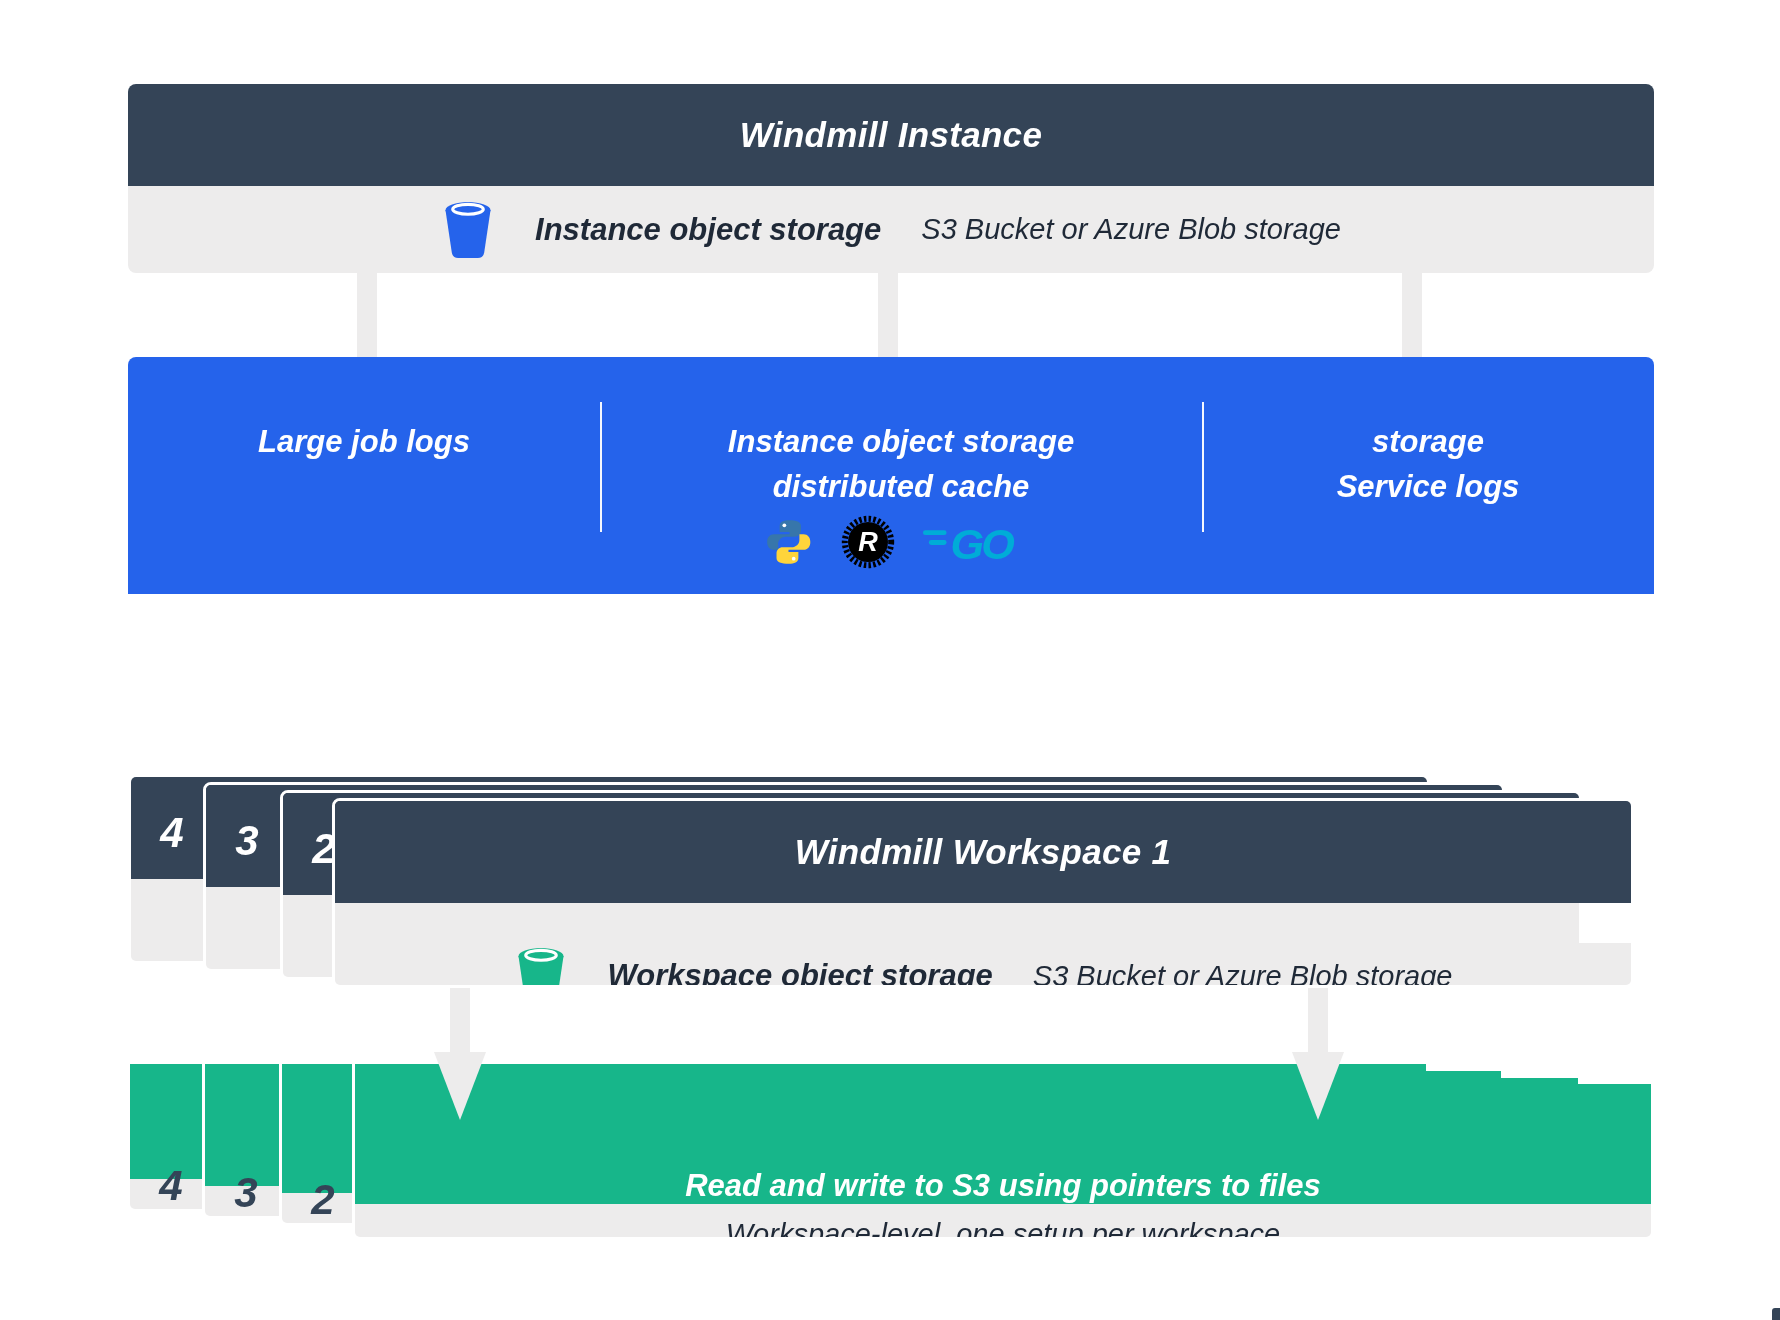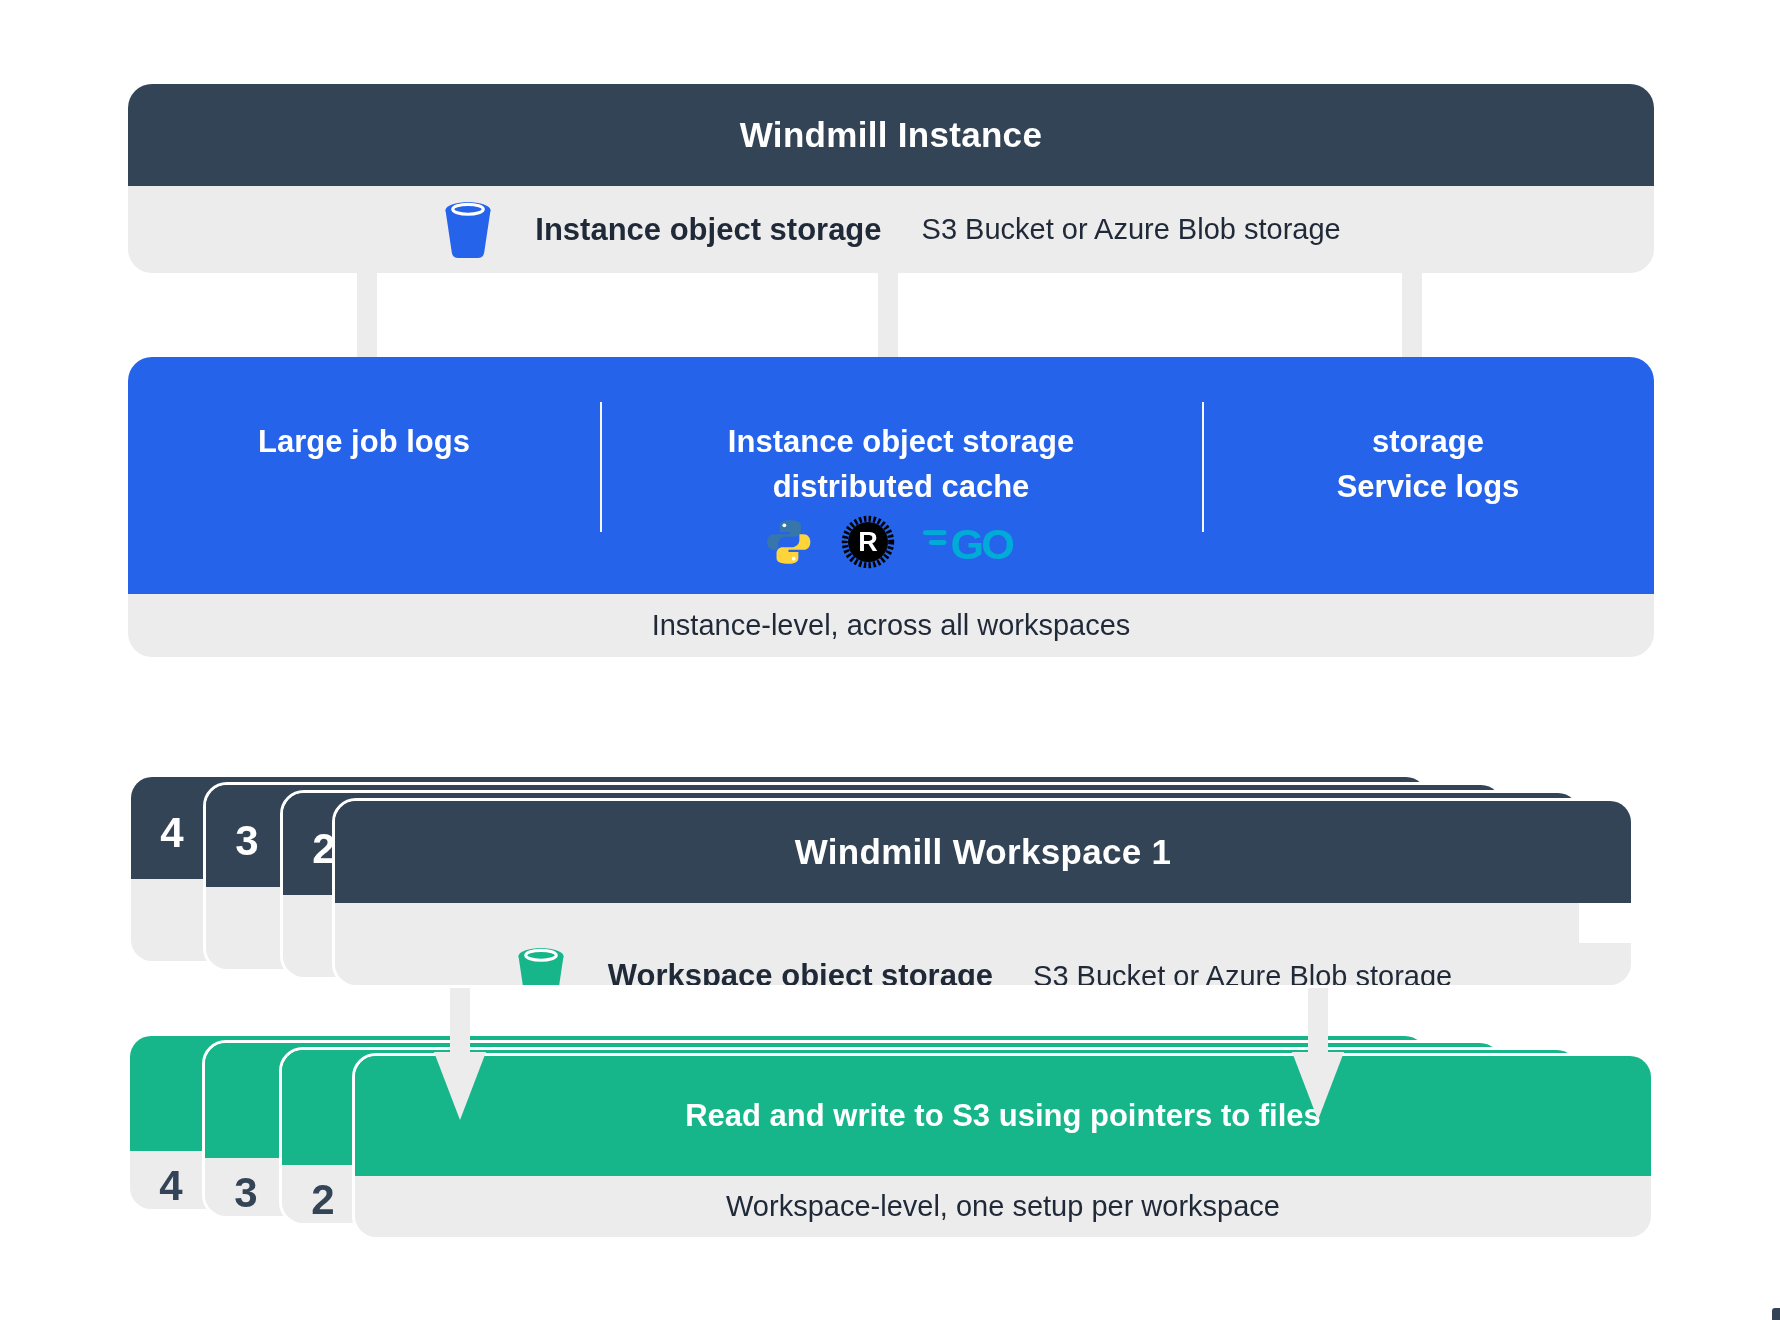--- a/index.html
+++ b/index.html
@@ -1,35 +1,35 @@
 <!DOCTYPE html>
 <html style="--dark-slate: #344457; --blue: #2563EB; --green: #17B68A; --panel-gray: #EDECEC; --text-dark: #1F2937; --python-blue: #3776AB; --python-yellow: #FFD43B; --rust-black: #000000; --go-teal: #00ACD7;"><head>
 <meta charset="utf-8">
 <style>
   html,body{margin:0;padding:0;background:#fff;}
   .canvas{
     position:relative;width:1780px;height:1320px;overflow:hidden;
     background:#fff;font-family:"Liberation Sans",sans-serif;
     -webkit-font-smoothing:antialiased;
   }
-  .card{position:absolute;border-radius:24px;overflow:hidden;box-sizing:border-box;}
+  .card{position:absolute;border-radius:8px;overflow:hidden;box-sizing:border-box;font-style:italic;}
   .card.bordered{border:3px solid #ffffff;}
   .hdr{
     display:flex;align-items:center;justify-content:center;
     background:var(--dark-slate);color:#fff;font-weight:bold;font-size:35px;
     letter-spacing:.3px;
   }
   .graybar{
     background:var(--panel-gray);
     display:flex;align-items:center;justify-content:center;gap:40px;
   }
   .lbl-bold{font-size:31px;font-weight:bold;color:var(--text-dark);white-space:nowrap;}
   .lbl-sub{font-size:29px;color:var(--text-dark);white-space:nowrap;text-align:center;}
   .bluearea{background:var(--blue);position:relative;}
-  .greenarea{background:var(--green);position:relative;display:flex;align-items:center;justify-content:center;}
+  .greenarea{background:var(--green);position:relative;display:flex;align-items:flex-end;justify-content:center;margin-top:28px;}
   .caption{
     background:var(--panel-gray);display:flex;align-items:center;justify-content:center;
     font-size:29px;color:var(--text-dark);
   }
   .feature{
     position:absolute;top:62px;text-align:center;color:#fff;font-weight:bold;
     font-size:31px;line-height:45px;
   }
   .vdivider{position:absolute;top:45px;width:2px;height:130px;background:rgba(255,255,255,.95);}
   .langs{position:absolute;top:158px;display:flex;align-items:center;gap:26px;}
@@ -108,23 +108,20 @@
           <rect x="8" y="22" width="18" height="5" rx="2.5" fill="var(--go-teal)"></rect>
           <text x="30" y="41" font-size="44" font-weight="bold" letter-spacing="-3" fill="var(--go-teal)">GO</text>
         </svg>
       </div>
 
       <div class="feature" style="left:1074px;width:452px;">
         <div>storage</div>
         <div>Service logs</div>
       </div>
     </div>
-    <div class="caption" style="height:63px;">
-      <span>Instance-level, across all workspaces</span>
-    </div>
   </div>
 
   <div class="card bordered" style="left:128px;top:774px;width:1302px;height:190px;z-index:1;">
     <div class="hdr" style="height:102px;"></div>
     <div class="graybar" style="height:82px;"></div>
     <span class="stacknum on-dark">4</span>
   </div>
   <div class="card bordered" style="left:203px;top:782px;width:1302px;height:190px;z-index:2;">
     <div class="hdr" style="height:102px;"></div>
     <div class="graybar" style="height:82px;"></div>

